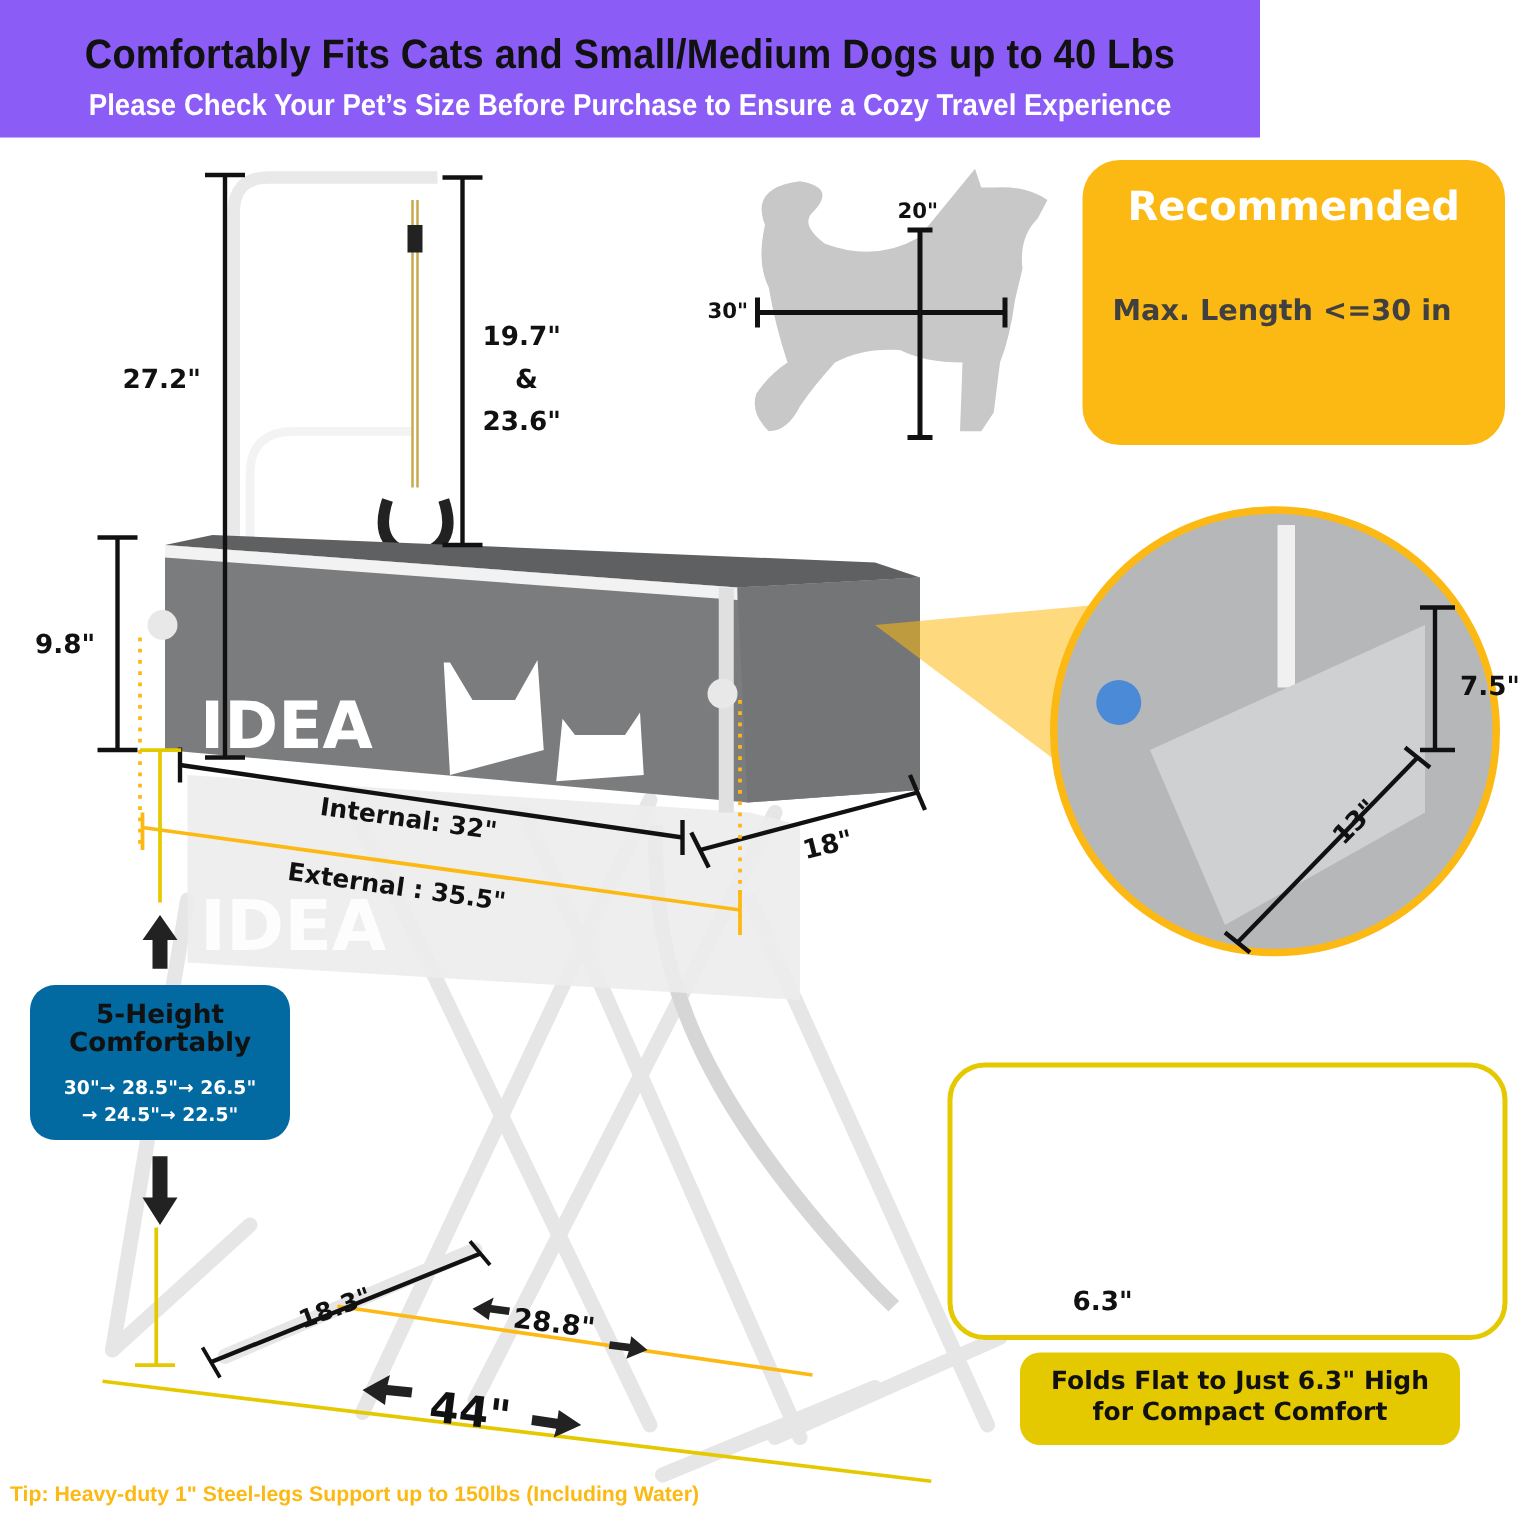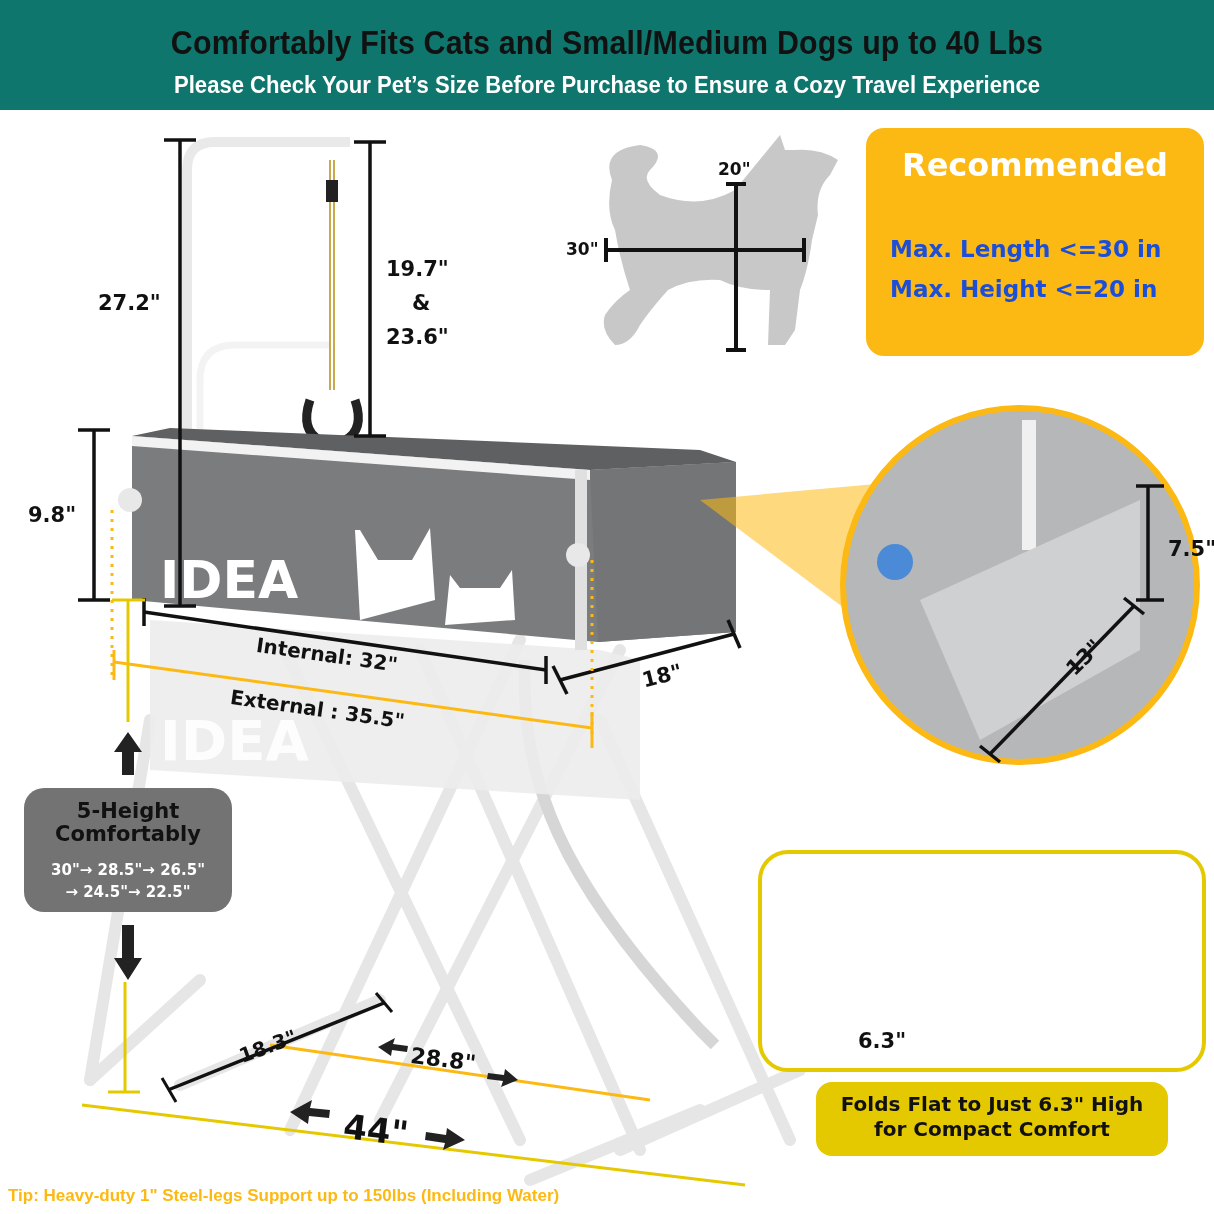--- a/index.html
+++ b/index.html
@@ -1,21 +1,21 @@
 <!DOCTYPE html>
 <html><head>
 <meta charset="utf-8">
 <style>
   * { box-sizing: border-box; margin: 0; padding: 0; }
   html, body { width: 1214px; height: 1214px; background: #ffffff; overflow: hidden; }
   body { position: relative; font-family: "DejaVu Sans", sans-serif; }
 
   .banner {
-    position: absolute; left: 0; top: 0; width: 1214px; height: 110px;
-    background: #0f766e; text-align: center;
+    position: absolute; left: 0; top: 0; width: 1008px; height: 110px;
+    background: #8b5cf6; text-align: center;
   }
   .banner .headline {
     position: absolute; left: 0; right: 0; top: 24px;
     font-family: "Liberation Sans", sans-serif; font-weight: bold;
     font-size: 33px; color: #111111; letter-spacing: 0.2px;
     transform: scaleX(0.92); transform-origin: center;
   }
   .banner .subline {
     position: absolute; left: 0; right: 0; top: 71px;
     font-family: "Liberation Sans", sans-serif; font-weight: bold;
@@ -23,38 +23,38 @@
     transform: scaleX(0.92); transform-origin: center;
   }
 
   .dim-label {
     position: absolute; font-family: "DejaVu Sans", sans-serif; font-weight: bold;
     color: #111111; white-space: nowrap; line-height: 1.1;
   }
 
   .rec-card {
     position: absolute; left: 866px; top: 128px; width: 338px; height: 228px;
-    background: #fdb913; border-radius: 18px; text-align: center;
+    background: #fdb913; border-radius: 30px; text-align: center;
   }
   .rec-card .rec-title {
     position: absolute; left: 0; right: 0; top: 18px;
     font-weight: bold; font-size: 32px; color: #ffffff;
   }
   .rec-card .rec-sub {
     position: absolute; left: 0; right: 0; top: 60px;
     font-weight: bold; font-size: 22px; color: #ffffff;
   }
   .rec-card .rec-line {
     position: absolute; left: 24px;
-    font-weight: bold; font-size: 23px; color: #1d4ed8; text-align: right; white-space: nowrap;
+    font-weight: bold; font-size: 23px; color: #404040; text-align: right; white-space: nowrap;
   }
 
   .height-card {
     position: absolute; left: 24px; top: 788px; width: 208px; height: 124px;
-    background: #737373; border-radius: 20px; text-align: center;
+    background: #0369a1; border-radius: 20px; text-align: center;
   }
   .height-card .h-title {
     position: absolute; left: 0; right: 0; top: 12px; font-weight: bold; font-size: 21px; color: #111111; line-height: 1.1;
   }
   .height-card .h-steps {
     position: absolute; left: 0; right: 0; top: 72px; font-weight: bold; font-size: 15px; color: #ffffff; line-height: 1.45;
   }
 
   .fold-card {
     position: absolute; left: 758px; top: 850px; width: 448px; height: 222px;
@@ -231,21 +231,20 @@
 <div class="dim-label" style="left:1168px;top:538px;font-size:21px;">7.5"</div>
 <div class="dim-label" style="left:1062px;top:664px;font-size:21px;transform:rotate(-45deg);transform-origin:left top;">13"</div>
 
 <div class="dim-label" style="left:236px;top:1046px;font-size:20px;transform:rotate(-20deg);transform-origin:left top;">18.3"</div>
 <div class="dim-label" style="left:412px;top:1044px;font-size:22px;transform:rotate(7deg);transform-origin:left top;">28.8"</div>
 <div class="dim-label" style="left:346px;top:1108px;font-size:34px;transform:rotate(7deg);transform-origin:left top;">44"</div>
 
 <div class="rec-card">
   <div class="rec-title">Recommended</div>
   <div class="rec-line" style="top:108px;">Max. Length &lt;=30 in</div>
-  <div class="rec-line" style="top:148px;">Max. Height &lt;=20 in</div>
 </div>
 
 <div class="height-card">
   <div class="h-title">
     <div>5-Height</div>
     <div>Comfortably</div>
   </div>
   <div class="h-steps">
     <div>30"→ 28.5"→ 26.5"</div>
     <div>→ 24.5"→ 22.5"</div>

